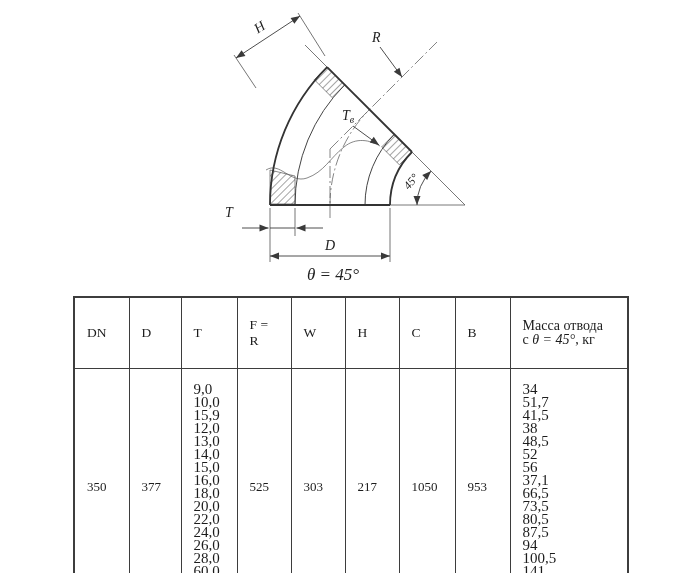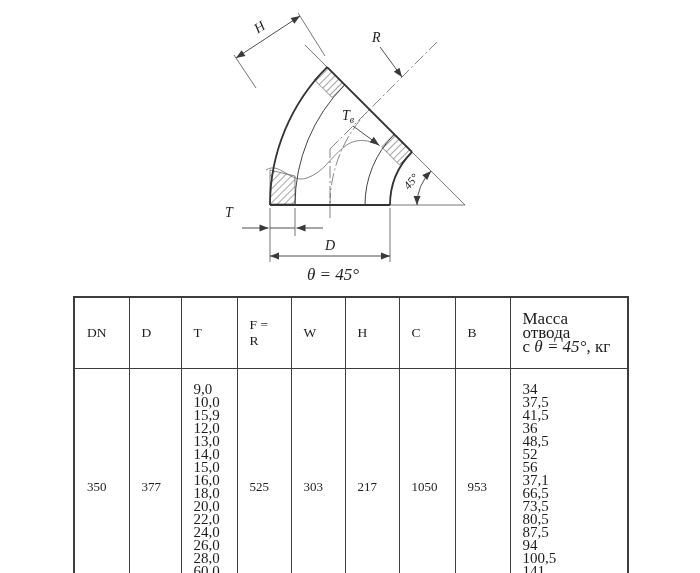--- a/index.html
+++ b/index.html
@@ -9,21 +9,21 @@
   .dim-label{font-style:italic;font-size:14px;}
   .angle-label{font-style:italic;font-size:11.5px;}
   .caption{font-style:italic;font-size:17px;}
 
   .table-wrap{position:absolute;left:73px;top:296px;}
   table{border-collapse:collapse;table-layout:fixed;border:2px solid #3d3d3d;}
   th,td{border:1px solid #3d3d3d;text-align:left;vertical-align:middle;
         padding:12px;font-weight:normal;}
   thead th{height:46px;font-size:13.5px;}
   tbody td{height:212px;font-size:13px;}
-  .mass-hdr{font-size:17px;line-height:14px;}
+  .mass-hdr{font-size:14px;line-height:14px;}
   .mass-hdr .it{font-style:italic;}
   .stack{font-size:15px;line-height:13px;}
 </style>
 </head>
 <body>
 
 <div class="page">
 
   <svg width="700" height="292" viewBox="0 0 700 292">
     <defs>
@@ -151,23 +151,23 @@
               </div>
           </td>
           <td>525</td>
           <td>303</td>
           <td>217</td>
           <td>1050</td>
           <td>953</td>
           <td class="stack">
             <div>
                 <div>34</div>
-                <div>37,5</div>
+                <div>51,7</div>
                 <div>41,5</div>
-                <div>36</div>
+                <div>38</div>
                 <div>48,5</div>
                 <div>52</div>
                 <div>56</div>
                 <div>37,1</div>
                 <div>66,5</div>
                 <div>73,5</div>
                 <div>80,5</div>
                 <div>87,5</div>
                 <div>94</div>
                 <div>100,5</div>

